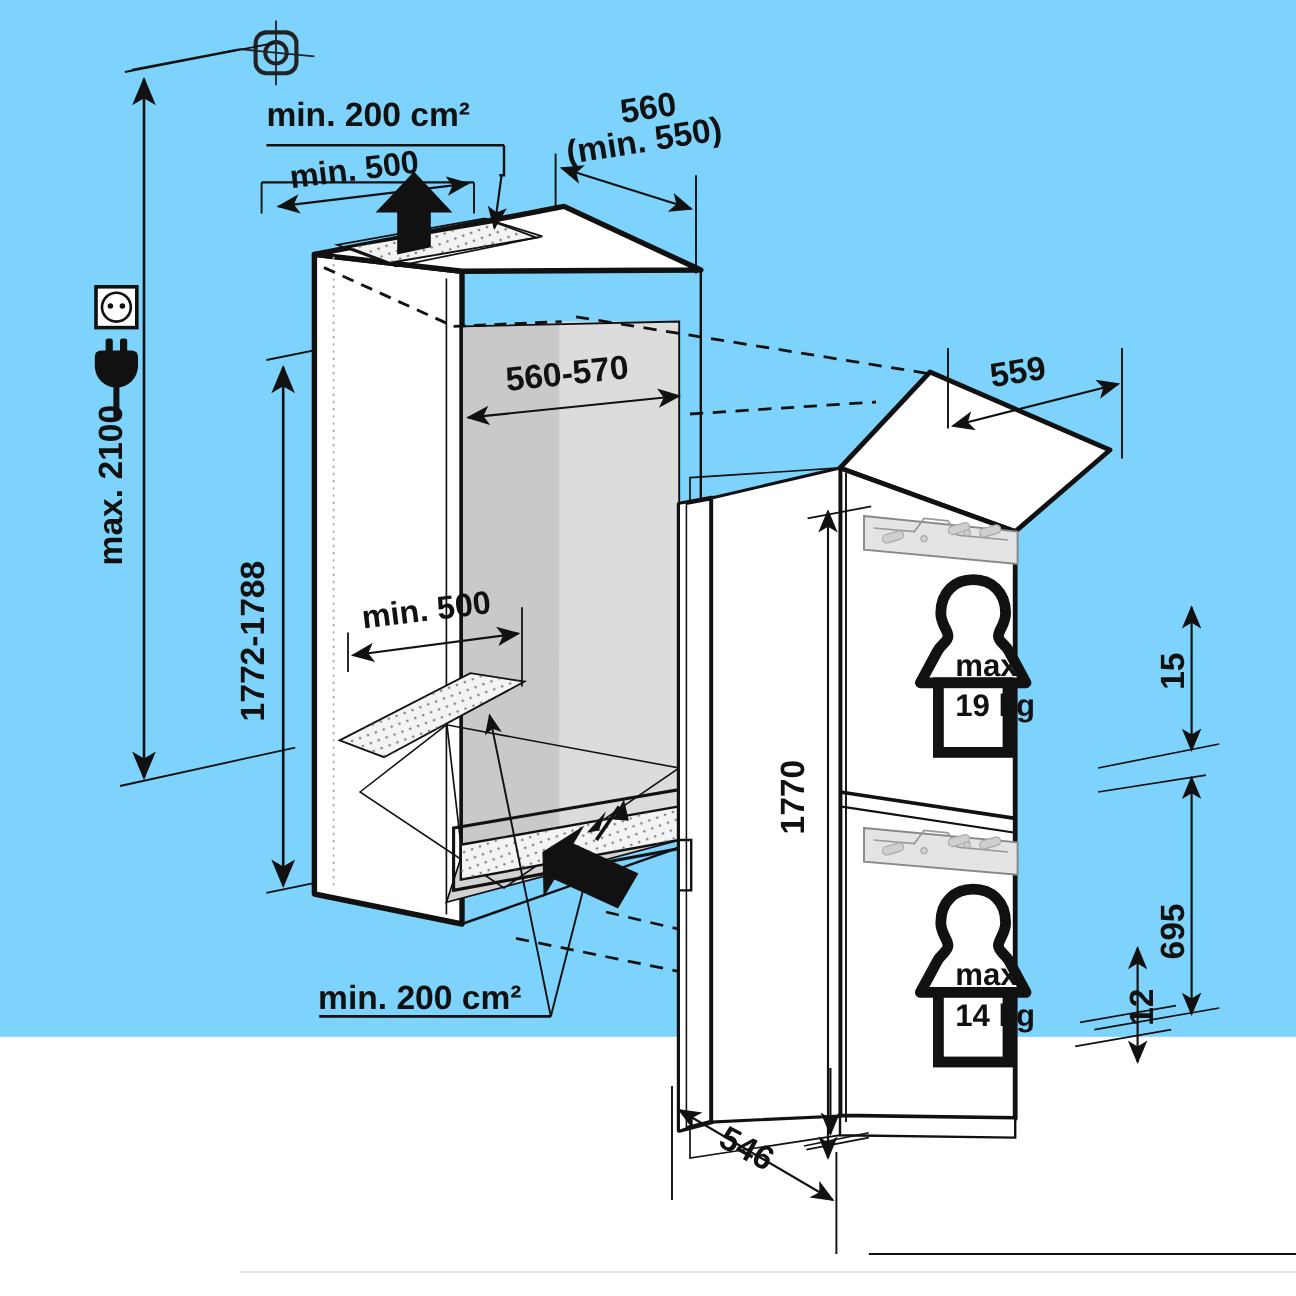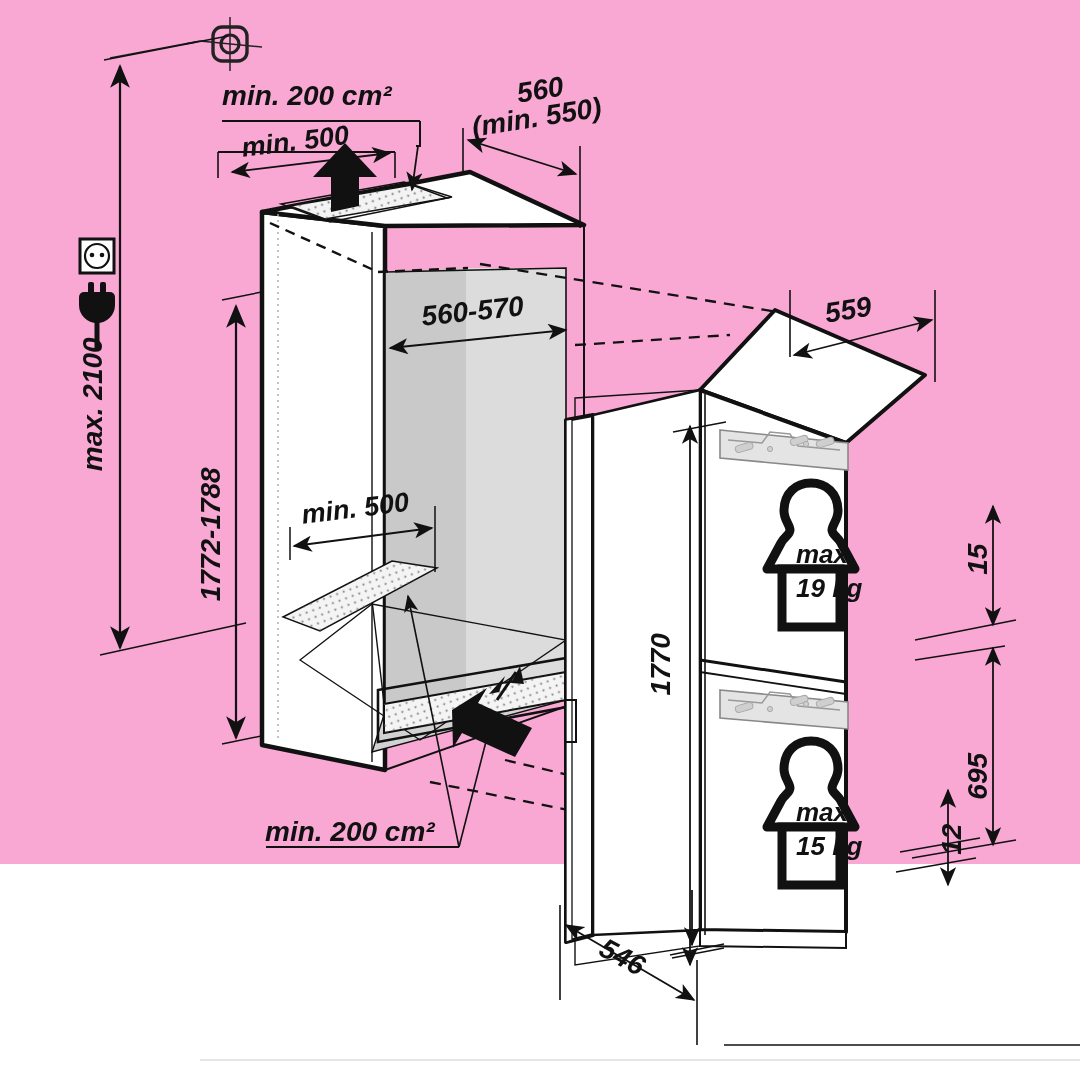--- a/index.html
+++ b/index.html
@@ -1,19 +1,19 @@
 <!DOCTYPE html>
 <html><head>
 <meta charset="utf-8">
 <title>Installation Diagram</title>
 <style>
   html,body{margin:0;padding:0;background:#ffffff;}
   body{width:1080px;height:1080px;overflow:hidden;
        font-family:"Liberation Sans","DejaVu Sans",sans-serif;}
-  #stage{position:relative;width:1080px;height:864px;background:#f9a8d4;font-style:italic;}
+  #stage{position:relative;width:1080px;height:864px;background:#7dd3fc;}
   #stage svg{position:absolute;left:0;top:0;}
   .lbl{position:absolute;font-family:"Liberation Sans","DejaVu Sans",sans-serif;
        font-weight:700;color:#111;white-space:nowrap;line-height:1.02;}
 </style>
 </head>
 <body>
 
 <div id="stage">
 
   <svg width="1080" height="1080" viewBox="0 0 1080 1080">
@@ -308,15 +308,15 @@
 
   <div class="lbl" style="left:912px;top:825px;width:80px;text-align:center;font-size:28px;
               transform:rotate(-90deg);transform-origin:center center;">12</div>
 
   <div class="lbl" style="left:608px;top:934px;font-size:28px;transform:rotate(28deg);transform-origin:left top;">546</div>
 
   <div class="lbl" style="left:796px;top:541px;font-size:26px;">max.</div>
   <div class="lbl" style="left:796px;top:575px;font-size:26px;">19 kg</div>
 
   <div class="lbl" style="left:796px;top:799px;font-size:26px;">max.</div>
-  <div class="lbl" style="left:796px;top:833px;font-size:26px;">15 kg</div>
+  <div class="lbl" style="left:796px;top:833px;font-size:26px;">14 kg</div>
 
 </div>
 
 </body></html>

